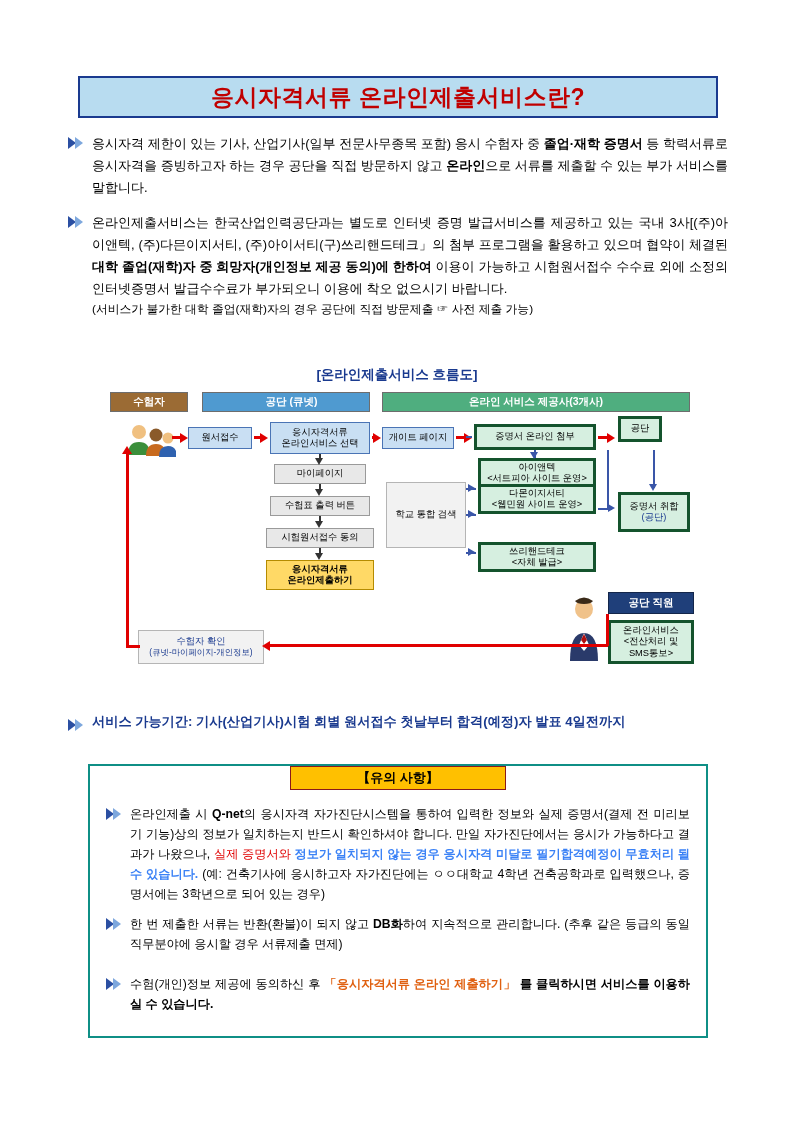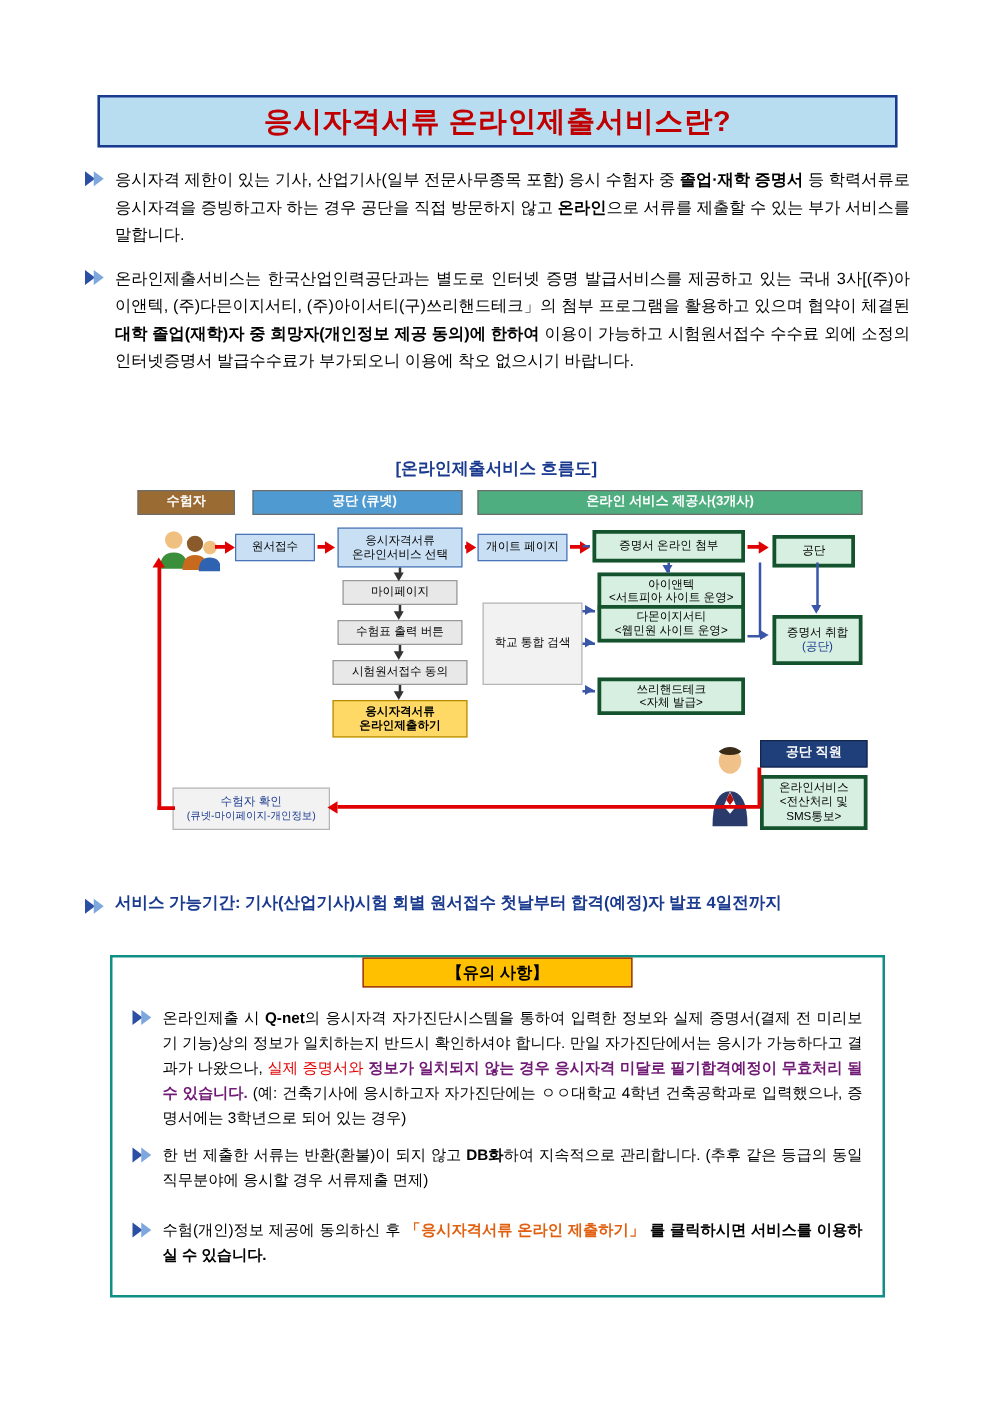--- a/index.html
+++ b/index.html
@@ -212,21 +212,21 @@
     position: absolute;
     display: flex;
     align-items: flex-start;
   }
   .notice-text {
     font-size: 12.2px;
     line-height: 20px;
     text-align: justify;
   }
   .red { color: #e00000; }
-  .red-b { color: #701a75; font-weight: bold; }
+  .red-b { color: #3b82f6; font-weight: bold; }
   .bold { font-weight: bold; }
   .orange { color: #e06010; font-weight: bold; }
 </style>
 </head>
 <body>
 
 <div class="page">
 
   <div class="title-banner">
     <span class="title-text">응시자격서류 온라인제출서비스란?</span>
@@ -236,20 +236,21 @@
     <span class="bullet-icon"></span>
     <div class="para">
       <span>응시자격 제한이 있는 기사, 산업기사(일부 전문사무종목 포함) 응시 수험자 중 </span><b>졸업·재학 증명서</b><span> 등 학력서류로 응시자격을 증빙하고자 하는 경우 공단을 직접 방문하지 않고 </span><b>온라인</b><span>으로 서류를 제출할 수 있는 부가 서비스를 말합니다.</span>
     </div>
   </div>
 
   <div class="bullet-row" id="p2">
     <span class="bullet-icon"></span>
     <div class="para">
       <span>온라인제출서비스는 한국산업인력공단과는 별도로 인터넷 증명 발급서비스를 제공하고 있는 국내 3사[(주)아이앤텍, (주)다믄이지서티, (주)아이서티(구)쓰리핸드테크」의 첨부 프로그램을 활용하고 있으며 협약이 체결된 </span><b>대학 졸업(재학)자 중 희망자(개인정보 제공 동의)에 한하여</b><span> 이용이 가능하고 시험원서접수 수수료 외에 소정의 인터넷증명서 발급수수료가 부가되오니 이용에 착오 없으시기 바랍니다.</span>
+      <div style="font-size:11.8px; line-height:18px;">(서비스가 불가한 대학 졸업(재학)자의 경우 공단에 직접 방문제출 ☞ 사전 제출 가능)</div>
     </div>
   </div>
 
   <div class="flow-title">[온라인제출서비스 흐름도]</div>
 
   <div class="flow-area">
 
     <div class="fbox hdr hdr-brown" style="left:0px; top:0px; width:78px;">수험자</div>
     <div class="fbox hdr hdr-blue" style="left:92px; top:0px; width:168px;">공단 (큐넷)</div>
     <div class="fbox hdr hdr-green" style="left:272px; top:0px; width:308px;">온라인 서비스 제공사(3개사)</div>
@@ -269,21 +270,21 @@
 
     <div class="fbox b-blue" style="left:160px; top:30px; width:100px; height:32px;">
       <span>응시자격서류</span>
       <span>온라인서비스 선택</span>
     </div>
 
     <div class="fbox b-blue" style="left:272px; top:35px; width:72px; height:22px;">개이트 페이지</div>
 
     <div class="fbox b-green" style="left:364px; top:32px; width:122px; height:26px;">증명서 온라인 첨부</div>
 
-    <div class="fbox b-green" style="left:508px; top:36px; width:66px; height:26px;">공단</div>
+    <div class="fbox b-green" style="left:508px; top:24px; width:44px; height:26px;">공단</div>
 
     <div class="ar-line" style="left:62px; top:44px; width:10px;"></div>
     <div class="ar-head-r" style="left:70px; top:41px;"></div>
 
     <div class="ar-line" style="left:144px; top:44px; width:8px;"></div>
     <div class="ar-head-r" style="left:150px; top:41px;"></div>
 
     <div class="ar-line" style="left:262px; top:44px; width:4px;"></div>
     <div class="ar-head-r" style="left:263px; top:41px;"></div>
 

